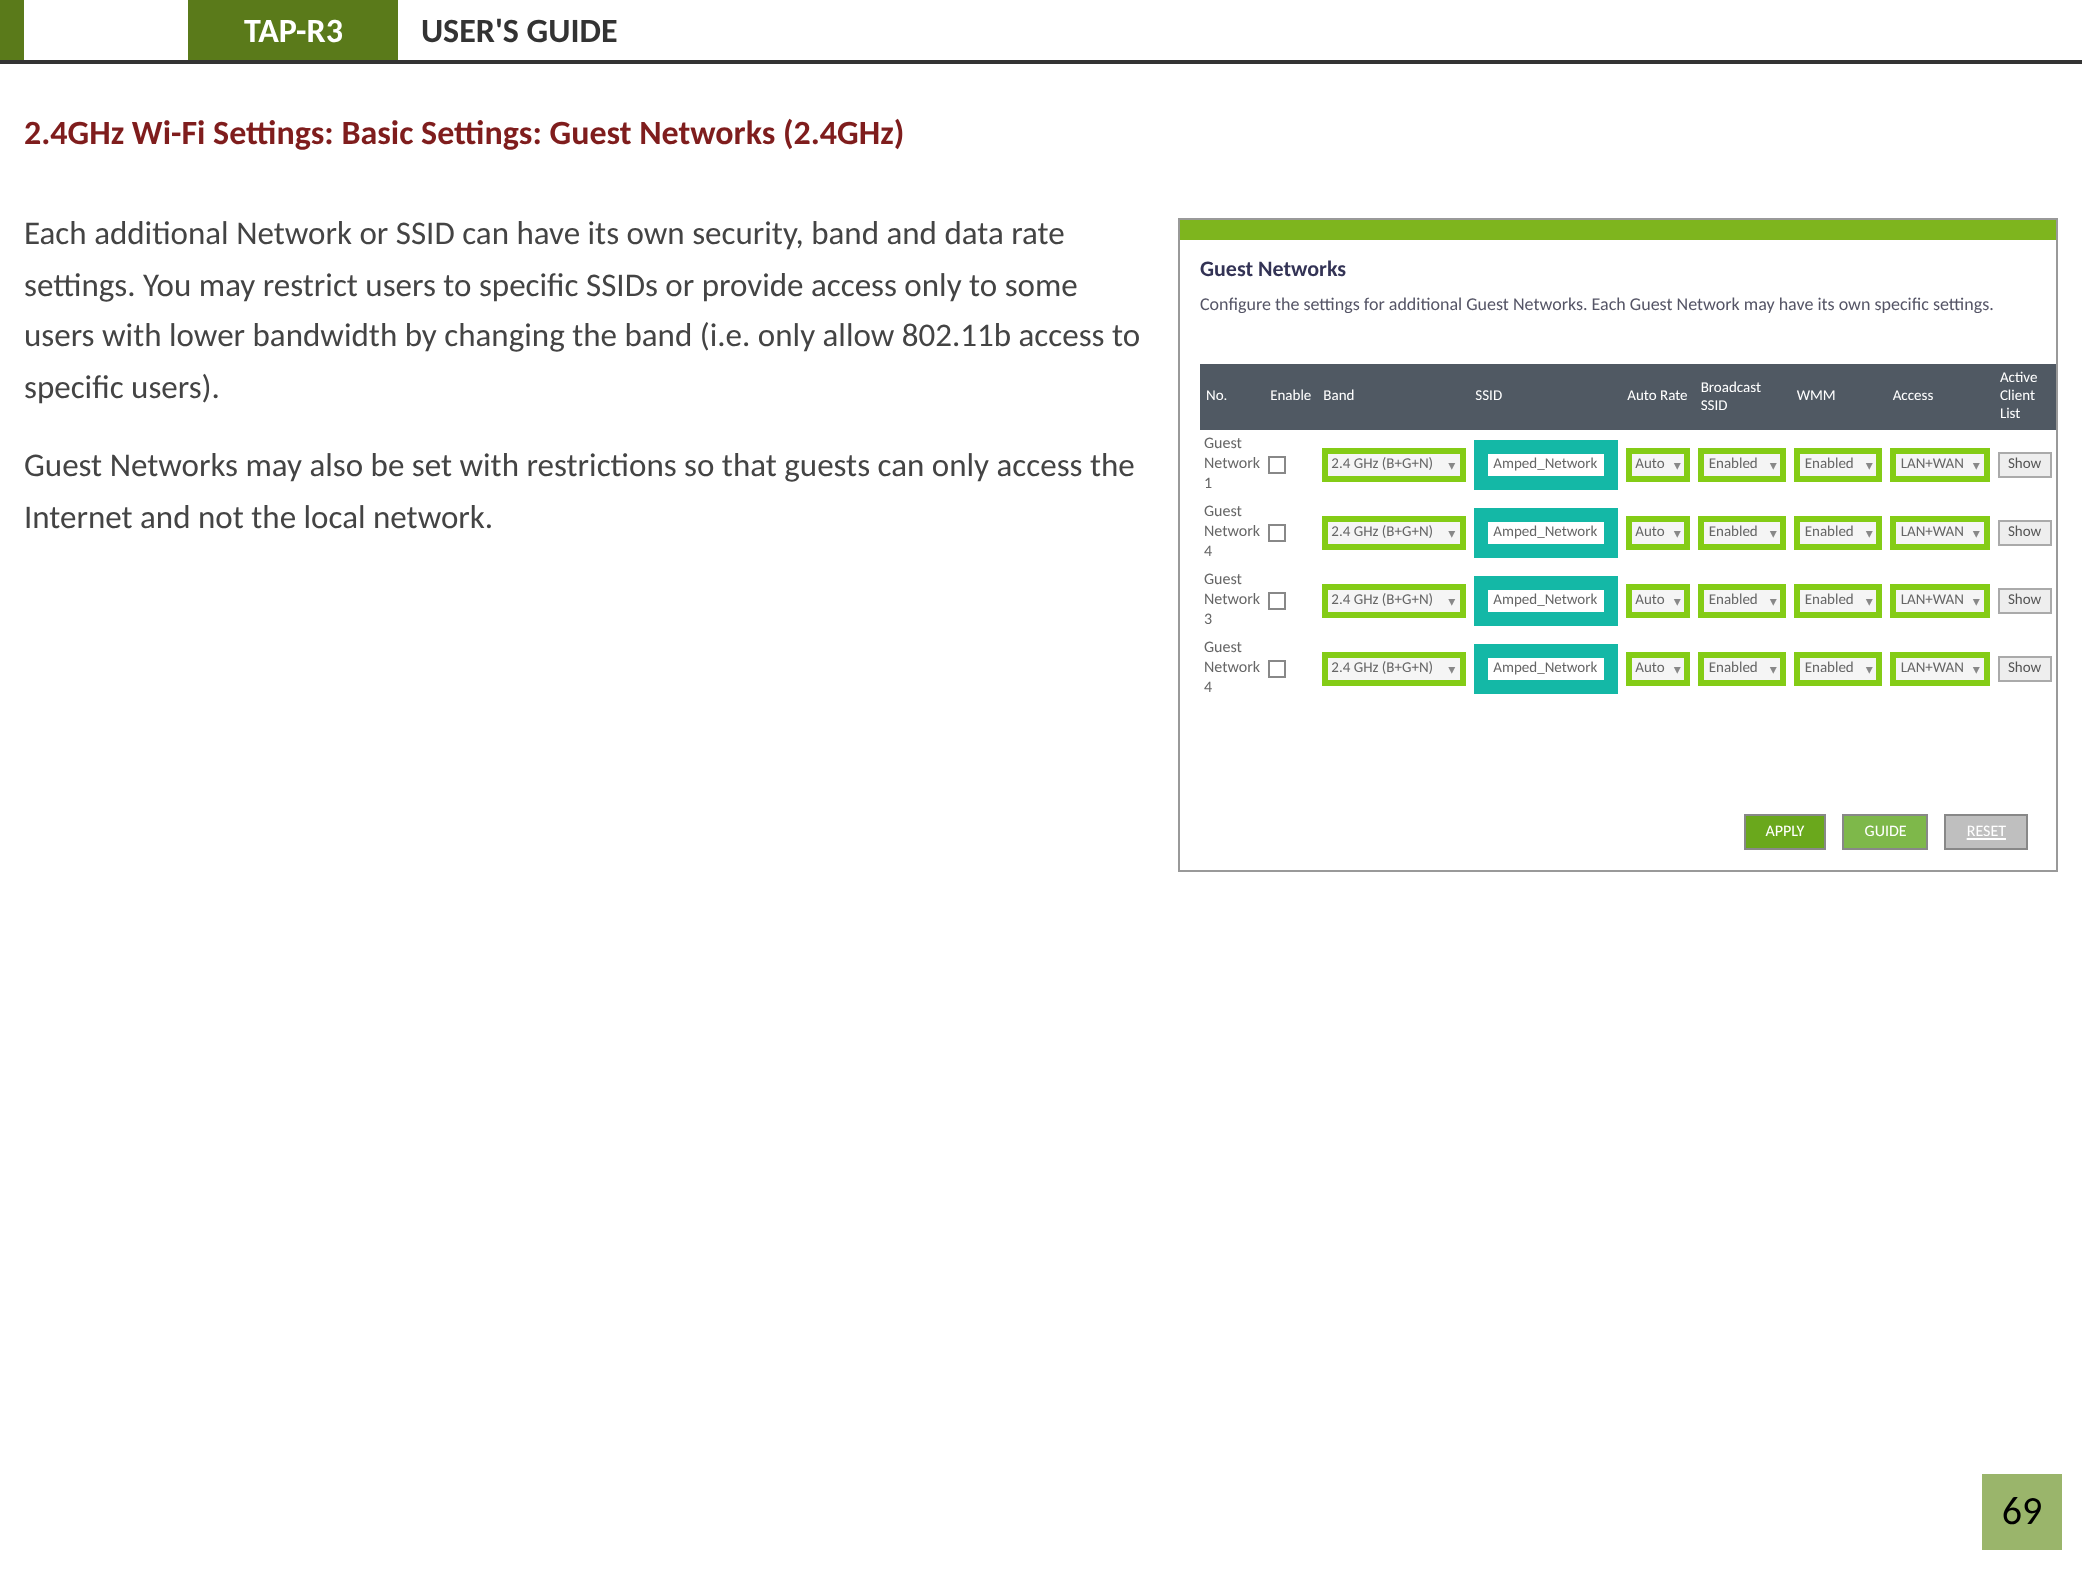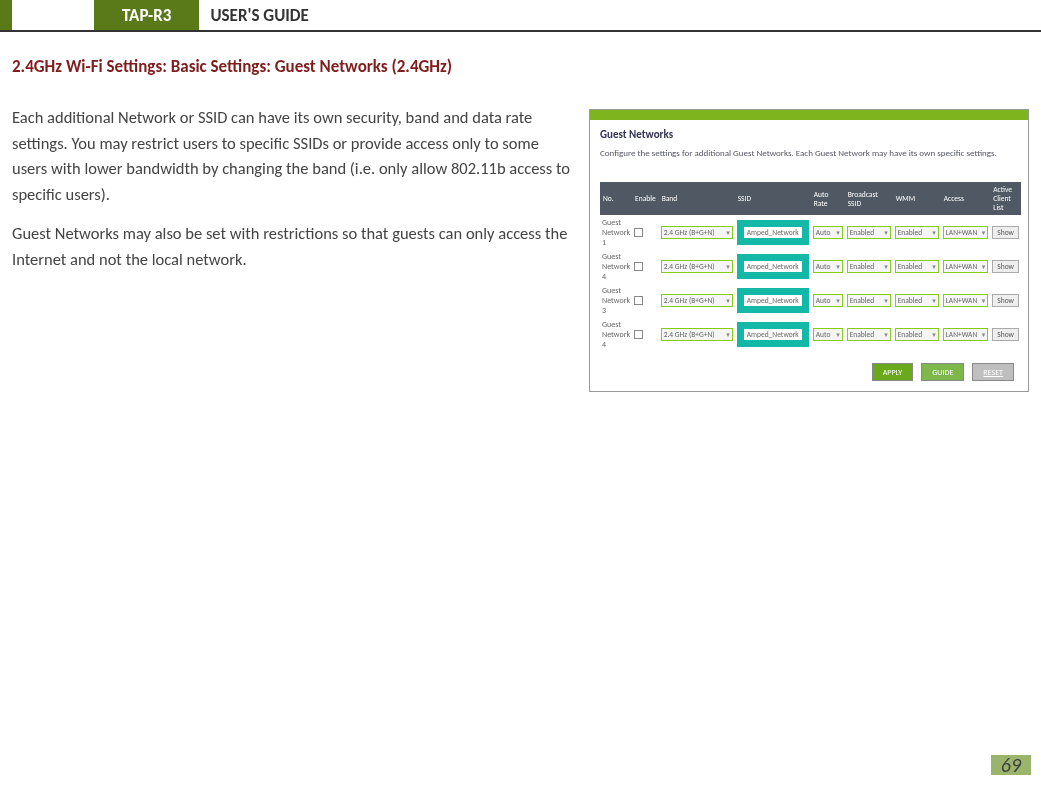--- a/index.html
+++ b/index.html
@@ -97,21 +97,21 @@
       text-align: left;
       font-size: 7.5px;
     }
     .screenshot-table td {
       padding: 2px 2px;
       vertical-align: middle;
       color: #666;
     }
     .sel {
       display: inline-block;
-      border: 1px solid #84cc16;
+      border: 3px solid #84cc16;
       background: #f5f5f5;
       padding: 1px 2px;
       font-size: 7.5px;
       color: #666;
       min-width: 30px;
       position: relative;
     }
     .sel::after {
       content: "▾";
       position: absolute;
@@ -142,45 +142,45 @@
       text-align: right;
       padding: 4px 14px 10px 10px;
     }
     .btnrow .btn {
       display: inline-block;
       font-size: 8px;
       padding: 3px 10px;
       margin-left: 6px;
       border: 1px solid #888;
       color: #fff;
+      margin-top: 44px;
     }
     .btn-apply { background: #6aa81c; border-color: #5a8f18; }
     .btn-back  { background: #7eb84a; border-color: #6ca03e; }
     .btn-reset { background: #bfbfbf; border-color: #a0a0a0; color: #4a4a4a; text-decoration: underline; }
     .btn-show {
       display: inline-block;
       border: 1px solid #aaa;
       background: #eee;
       padding: 1px 4px;
       font-size: 7.5px;
       color: #555;
     }
     .page-number {
       position: absolute;
       right: 10px;
       bottom: 16px;
       background: #9ab56b;
-      color: #404040;
+      color: #000000;
       width: 40px;
-      height: 20px;
+      height: 38px;
       display: flex;
       align-items: center;
       justify-content: center;
       font-size: 20px;
-      font-style: italic;
     }
   </style>
 </head>
 <body>
 
 <div class="header">
   <div class="header-green-stub"></div>
   <div class="header-tag">TAP-R3</div>
   <div class="header-title">USER'S GUIDE</div>
 </div>

